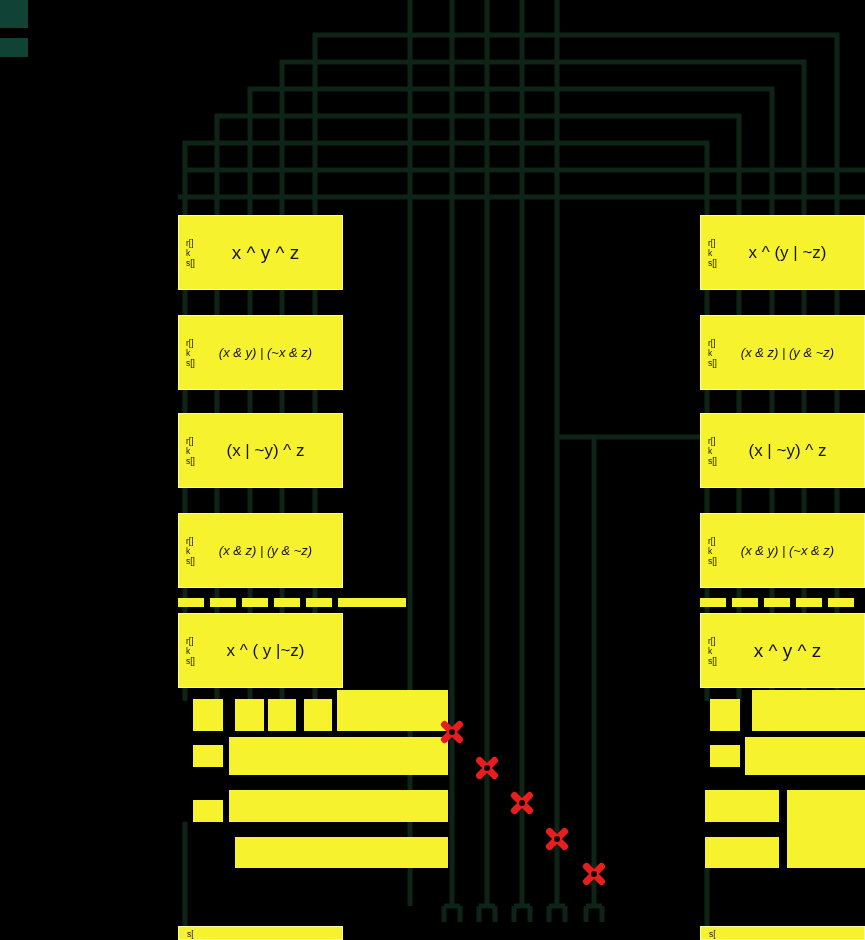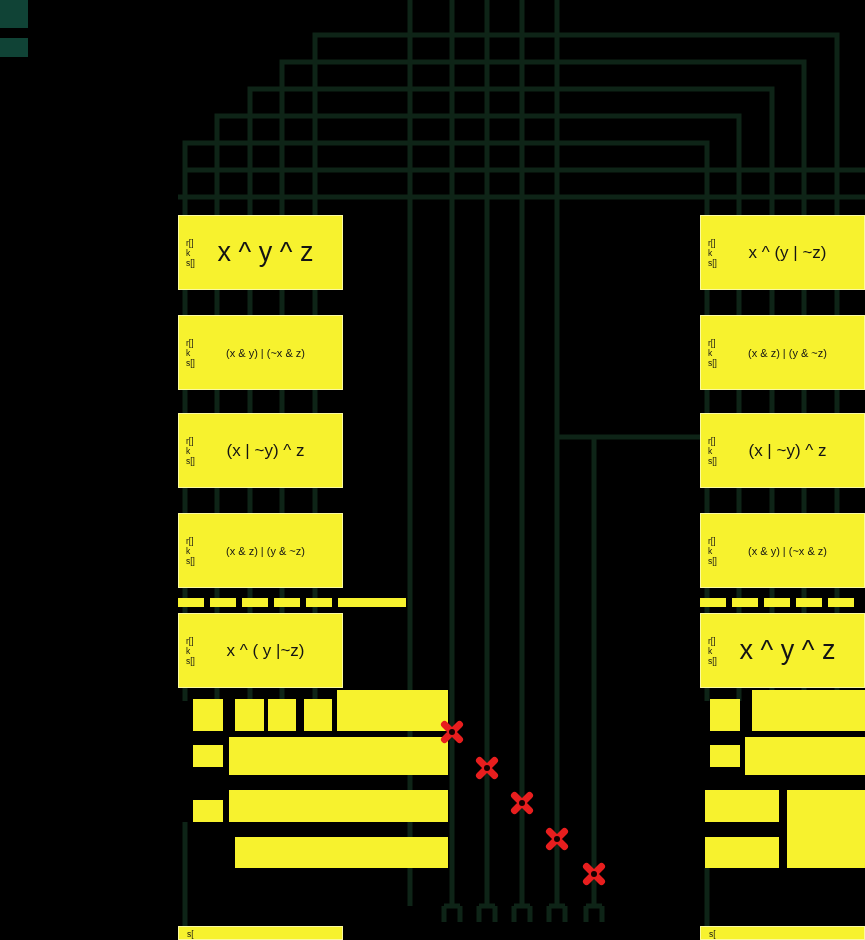--- a/index.html
+++ b/index.html
@@ -16,23 +16,23 @@
     background:var(--box_fill,#f7f22e);
     border:1px solid rgba(255,255,255,.55);
     display:flex;align-items:center;justify-content:center;
   }
   .params{
     position:absolute;left:7px;top:50%;transform:translateY(-50%);
     font-size:8.5px;line-height:10px;color:var(--text,#141414);
   }
   .params span{display:block;}
   .expr{color:var(--text,#141414);margin-left:10px;white-space:nowrap;}
-  .expr.lg{font-size:27px;}
+  .expr.lg{font-size:19px;}
   .expr.md{font-size:17px;}
-  .expr.sm{font-size:11px;}
+  .expr.sm{font-size:13px;font-style:italic;}
   .dash{position:absolute;height:9px;background:var(--box_fill,#f7f22e);}
   .blk{position:absolute;background:var(--box_fill,#f7f22e);}
   .xmark{position:absolute;width:26px;height:26px;transform:translate(-50%,-50%);}
   .xmark svg path{stroke:var(--marker_red,#e81e1e);stroke-width:7;stroke-linecap:round;fill:none;}
   .frag{
     position:absolute;width:165px;height:14px;box-sizing:border-box;
     background:var(--box_fill,#f7f22e);
     border:1px solid rgba(255,255,255,.55);
     overflow:hidden;font-size:8.5px;color:var(--text,#141414);
     padding:2px 0 0 8px;

